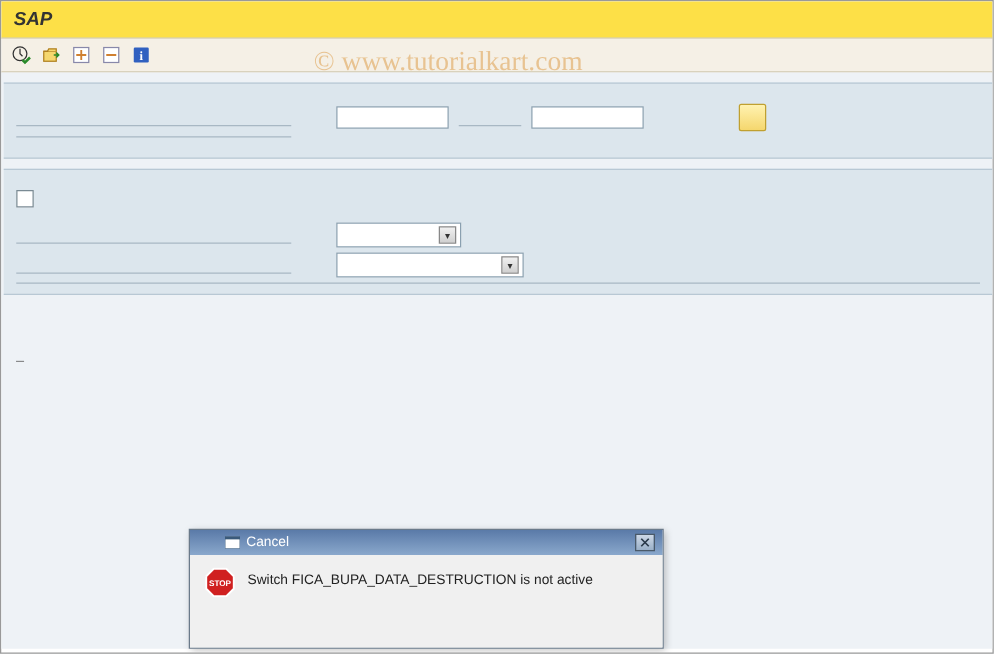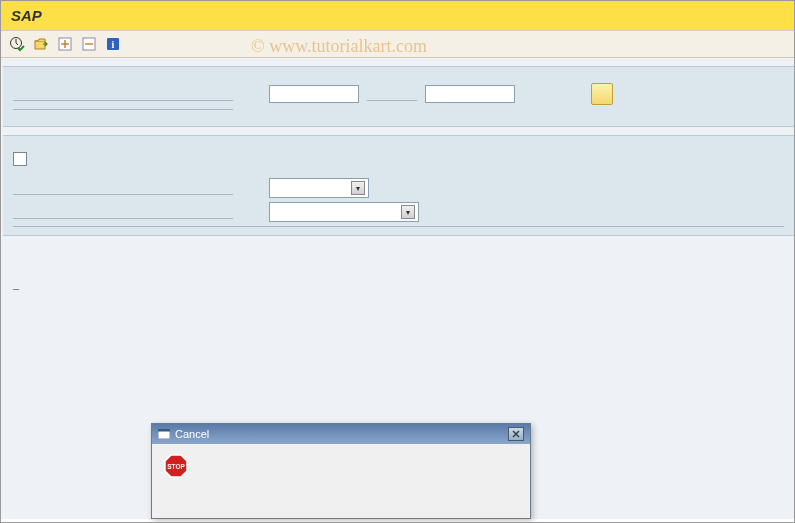--- a/index.html
+++ b/index.html
@@ -104,21 +104,21 @@
       display: flex;
       align-items: center;
       justify-content: center;
       font-size: 8px;
       color: #333;
     }
     .watermark {
       position: absolute;
       top: 35px;
       left: 250px;
-      font-size: 18px;
+      font-size: 22px;
       color: rgba(220,150,60,0.5);
       pointer-events: none;
       font-family: Georgia, serif;
     }
     .stray-underscore {
       position: absolute;
       left: 12px;
       top: 220px;
       color: #666;
       font-size: 11px;
@@ -135,21 +135,21 @@
     }
     .dialog-titlebar {
       background: linear-gradient(#5a7aa8, #8aa8cc);
       color: #fff;
       font-size: 11px;
       padding: 3px 6px;
       display: flex;
       align-items: center;
       justify-content: space-between;
     }
-    .dialog-title-left { display: flex; align-items: center; gap: 5px; }
+    .dialog-title-left { display: flex; align-items: center; gap: 5px; margin-left: 22px; }
     .dialog-close {
       width: 16px; height: 14px;
       background: linear-gradient(#cdd8e6,#9ab0c8);
       border: 1px solid #4a5a6a;
       display: flex; align-items: center; justify-content: center;
       font-size: 9px; color: #2a3a4a;
       cursor: pointer;
     }
     .dialog-body {
       padding: 10px 12px 40px 12px;
@@ -269,16 +269,17 @@
         </svg>
       </div>
     </div>
     <div class="dialog-body">
       <div class="stop-icon">
         <svg width="24" height="24" viewBox="0 0 24 24">
           <polygon points="7,1 17,1 23,7 23,17 17,23 7,23 1,17 1,7" fill="#d02020" stroke="#fff" stroke-width="1.5"></polygon>
           <text x="12" y="14.5" text-anchor="middle" font-size="6.5" font-weight="bold" fill="#fff" font-family="Arial">STOP</text>
         </svg>
       </div>
+      <div class="dialog-msg">Switch FICA_BUPA_DATA_DESTRUCTION is not active</div>
     </div>
   </div>
 
 </div>
 
 </body></html>

